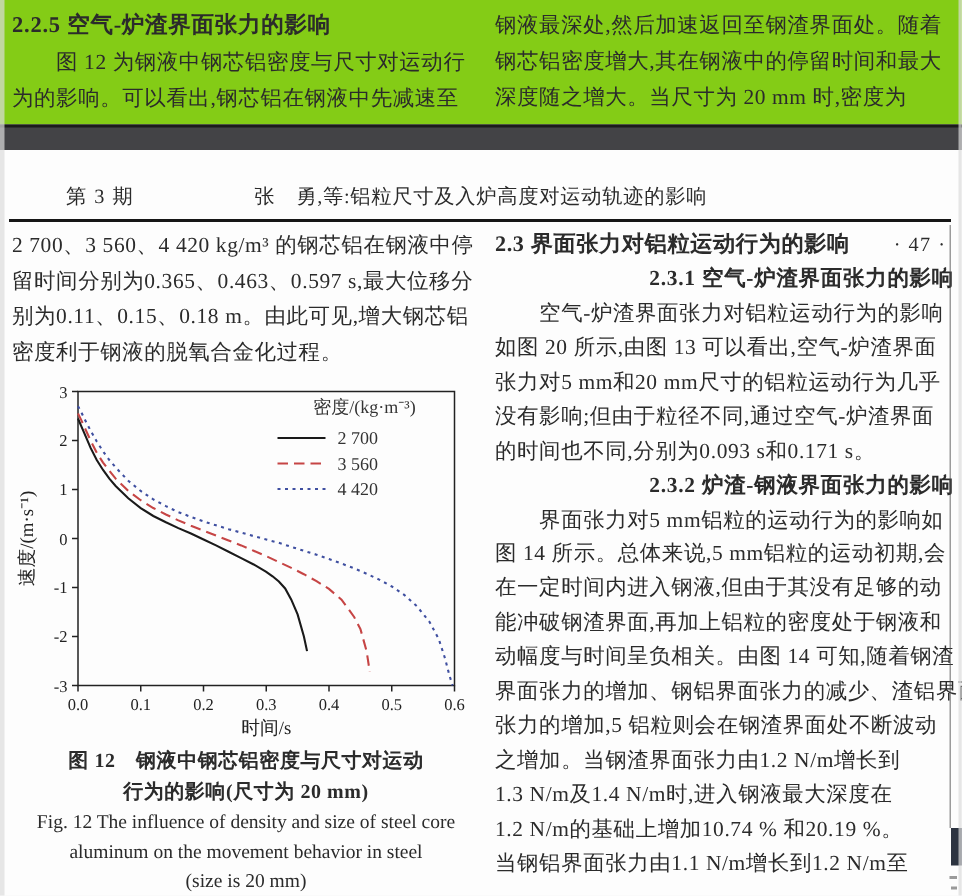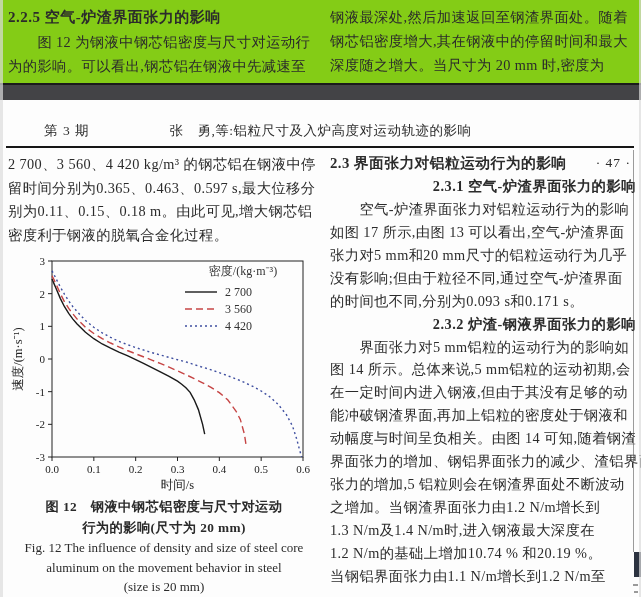--- a/index.html
+++ b/index.html
@@ -148,21 +148,21 @@
     <div class="cap-en">Fig. 12  The influence of density and size of steel core</div>
     <div class="cap-en">aluminum on the movement behavior in steel</div>
     <div class="cap-en">(size is 20 mm)</div>
   </div>
 
   <div class="right-col">
     <div class="h23">2.3  界面张力对铝粒运动行为的影响</div>
     <div class="h23x">2.3.1  空气-炉渣界面张力的影响</div>
     <div>
         <div class="cnline">　　空气-炉渣界面张力对铝粒运动行为的影响</div>
-        <div class="cnline">如图 17 所示,由图 13 可以看出,空气-炉渣界面</div>
+        <div class="cnline">如图 20 所示,由图 13 可以看出,空气-炉渣界面</div>
         <div class="cnline">张力对5 mm和20 mm尺寸的铝粒运动行为几乎</div>
         <div class="cnline">没有影响;但由于粒径不同,通过空气-炉渣界面</div>
         <div class="cnline">的时间也不同,分别为0.093 s和0.171 s。</div>
       </div>
     <div class="h23x">2.3.2  炉渣-钢液界面张力的影响</div>
     <div>
         <div class="cnline">　　界面张力对5 mm铝粒的运动行为的影响如</div>
         <div class="cnline">图 14 所示。总体来说,5 mm铝粒的运动初期,会</div>
         <div class="cnline">在一定时间内进入钢液,但由于其没有足够的动</div>
         <div class="cnline">能冲破钢渣界面,再加上铝粒的密度处于钢液和</div>

